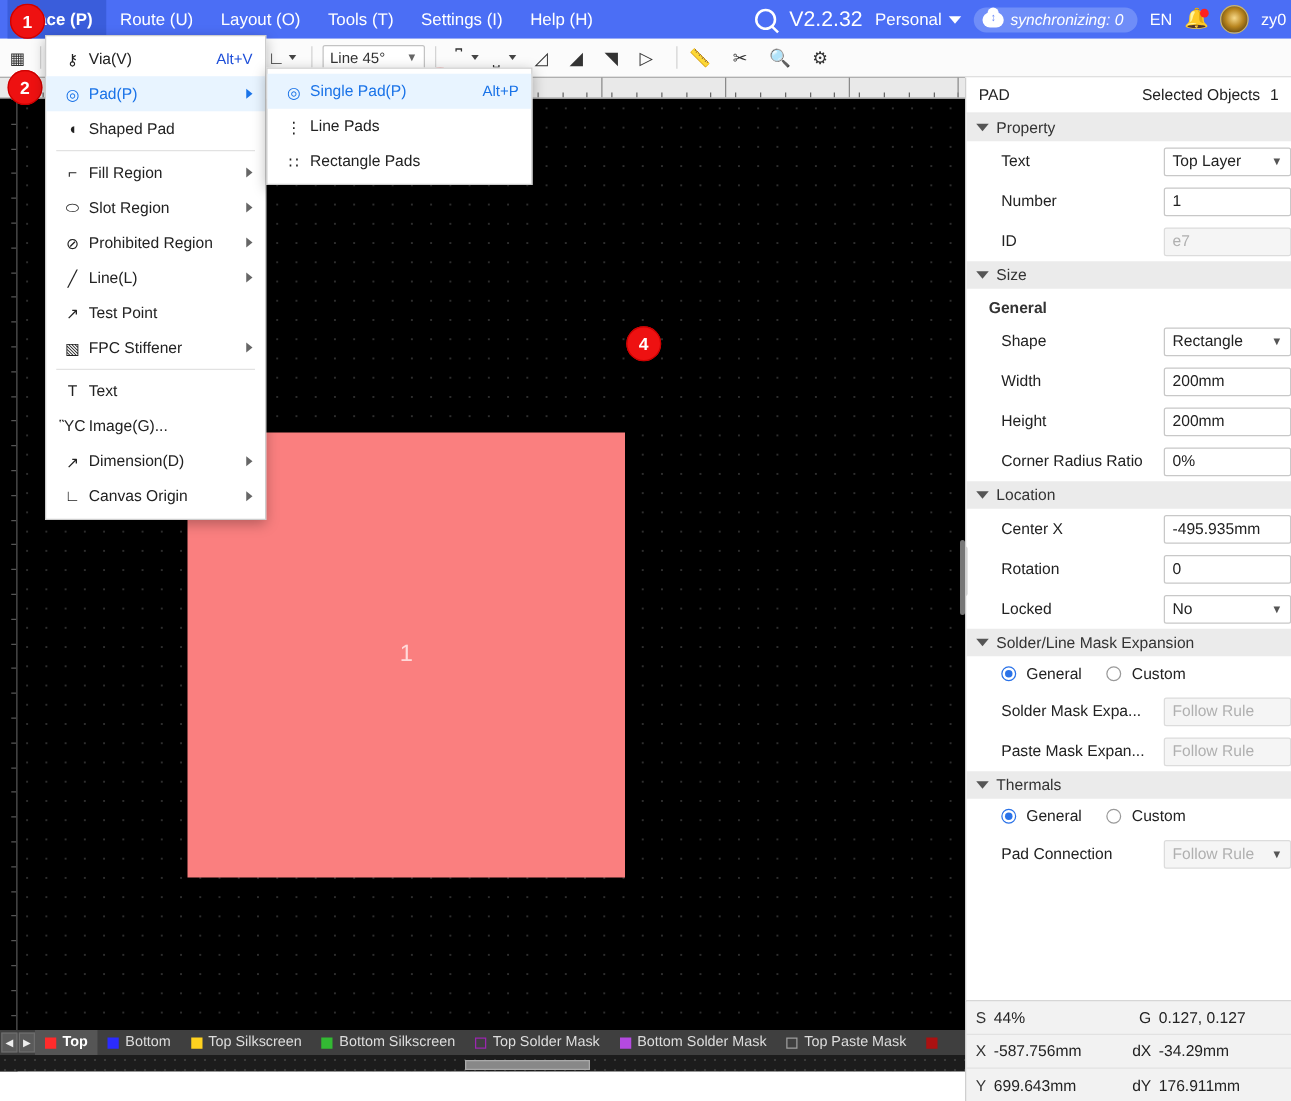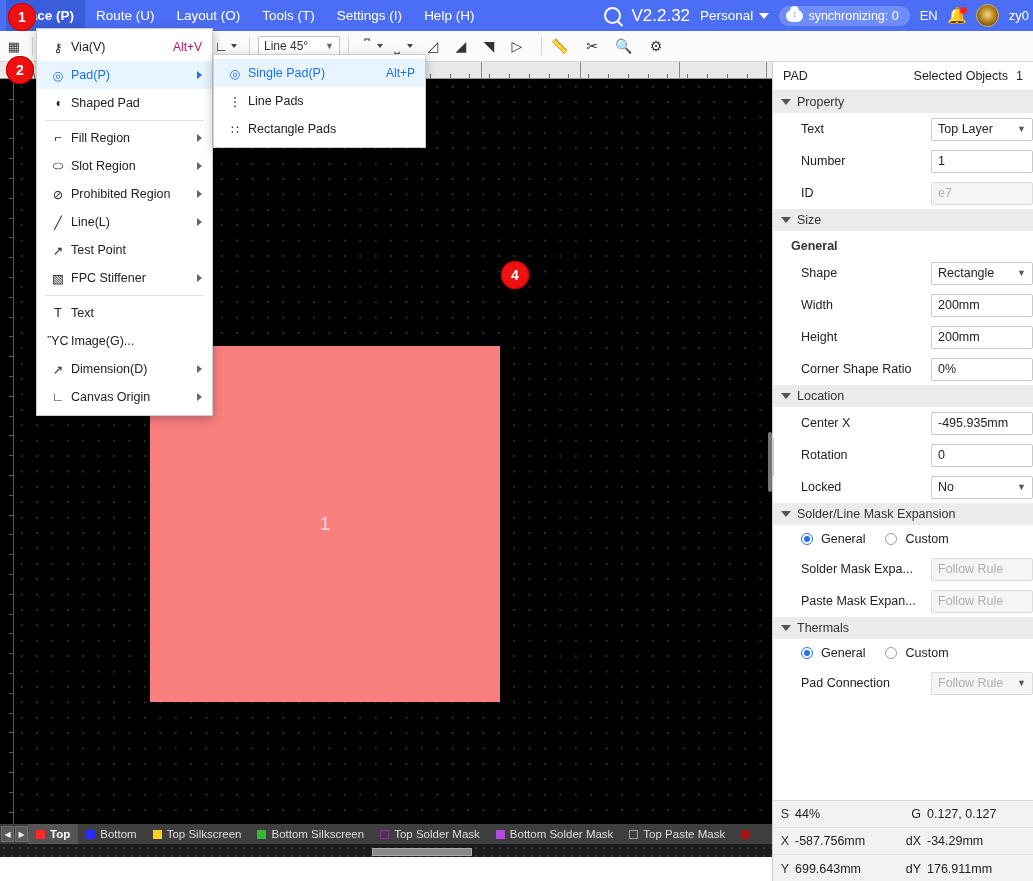--- a/index.html
+++ b/index.html
@@ -24,21 +24,21 @@
   }
   .menu-item.active { background: #3a5ddb; font-weight: bold; }
   .topbar-right { margin-left: auto; display: flex; align-items: center; height: 100%; padding-right: 4px; gap: 10px; }
   .ic-search { width: 17px; height: 17px; border: 2px solid #fff; border-radius: 50%; position: relative; display:inline-block;}
   .ic-search::after { content:""; position:absolute; width:2px; height:7px; background:#fff; right:-2px; bottom:-5px; transform: rotate(-45deg); }
   .ver { font-size: 17px; }
   .personal { font-size: 13.5px; display:flex; align-items:center; gap:6px;justify-content:flex-end;}
   .caret-down { width:0;height:0;border-left:5px solid transparent;border-right:5px solid transparent;border-top:6px solid #fff; display:inline-block;}
   .sync-pill {
     background: #6f8df8; border-radius: 13px; padding: 3px 11px 3px 7px;
-    display: flex; align-items: center; gap: 5px; font-size: 12.5px;
+    display: flex; align-items: center; gap: 5px; font-size: 12.5px; font-style: italic;
   }
   .cloud { width:17px;height:12px;background:#fff;border-radius:7px;position:relative;}
   .cloud::before{content:"";position:absolute;width:9px;height:9px;background:#fff;border-radius:50%;top:-4px;left:4px;}
   .cloud::after{content:"\2195";position:absolute;color:#6f8df8;font-size:9px;left:6px;top:-1px;line-height:10px;}
   .lang { font-size: 13px; }
   .bell { position: relative; width: 18px; height: 18px; }
   .bell-glyph { font-size: 16px; line-height: 18px; }
   .bell-dot { position:absolute; top:0; right:-1px; width:7px;height:7px;border-radius:50%;background:#ff2020;}
   .avatar {
     width: 23px; height: 23px; border-radius: 50%;
@@ -165,21 +165,21 @@
   .menu-pop {
     position:absolute; background:#fff; border:1px solid #cdcdcd;
     box-shadow:0 3px 10px rgba(0,0,0,.28); z-index:50; padding:4px 0;
     font-size:12.5px; color:#222;
   }
   .mi { height:28px; display:flex; align-items:center; padding:0 10px 0 8px; white-space:nowrap;}
   .mi.hl { background:#e8f4ff; color:#1a73e8; }
   .mi .ic { width:26px; display:flex; align-items:center; justify-content:center; }
   .mi .tx { flex:1; }
   .mi .sh { color:#1a73e8; font-size:12px; padding-left:20px;}
-  .mi .sh.dark { color:#be185d; }
+  .mi .sh.dark { color:#1d4ed8; }
   .mi .arw { width:0;height:0;border-top:4px solid transparent;border-bottom:4px solid transparent;border-left:5px solid #666; margin-left:14px;}
   .mi.hl .arw { border-left-color:#1a73e8; }
   .mdiv { height:1px; background:#e2e2e2; margin:3px 8px; }
 </style>
 </head>
 <body>
 
 <div id="app">
 
   <div class="topbar">
@@ -548,21 +548,21 @@
         <span>200mm</span>
       </span>
     </div>
     <div class="row">
       <span class="lbl">Height</span>
       <span class="fld">
         <span>200mm</span>
       </span>
     </div>
     <div class="row">
-      <span class="lbl">Corner Shape Ratio</span>
+      <span class="lbl">Corner Radius Ratio</span>
       <span class="fld">
         <span>0%</span>
       </span>
     </div>
 
     <div class="sect">
       <span class="tri"></span>
       <span>Location</span>
     </div>
     <div class="row">

